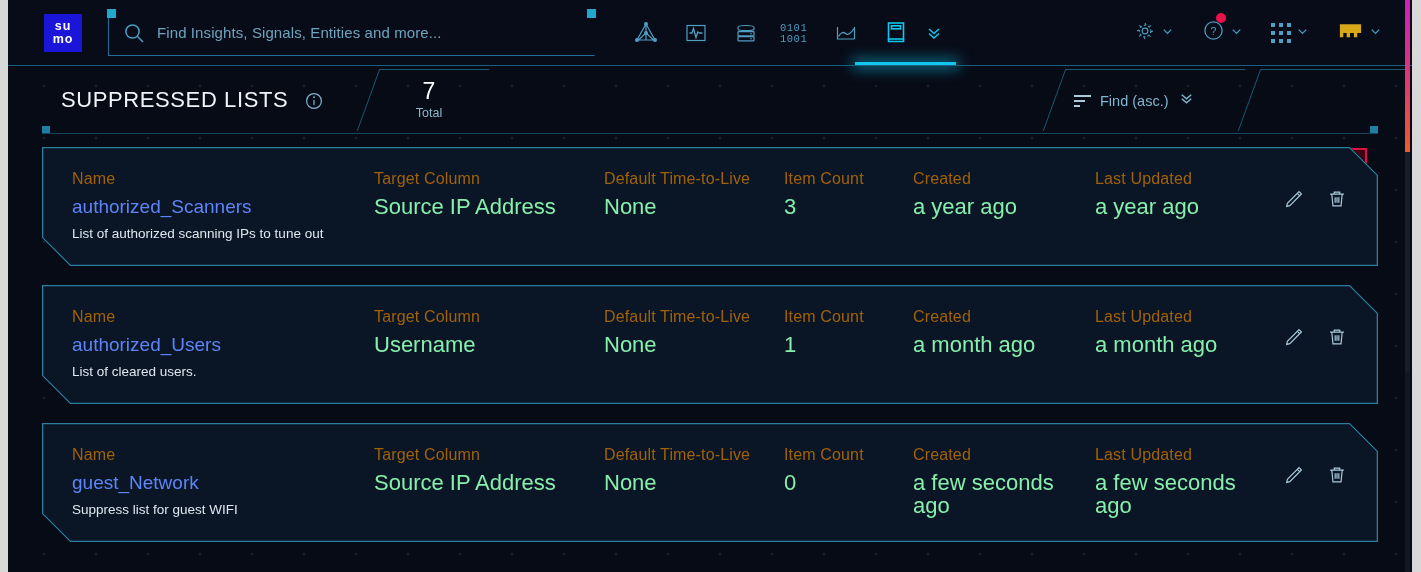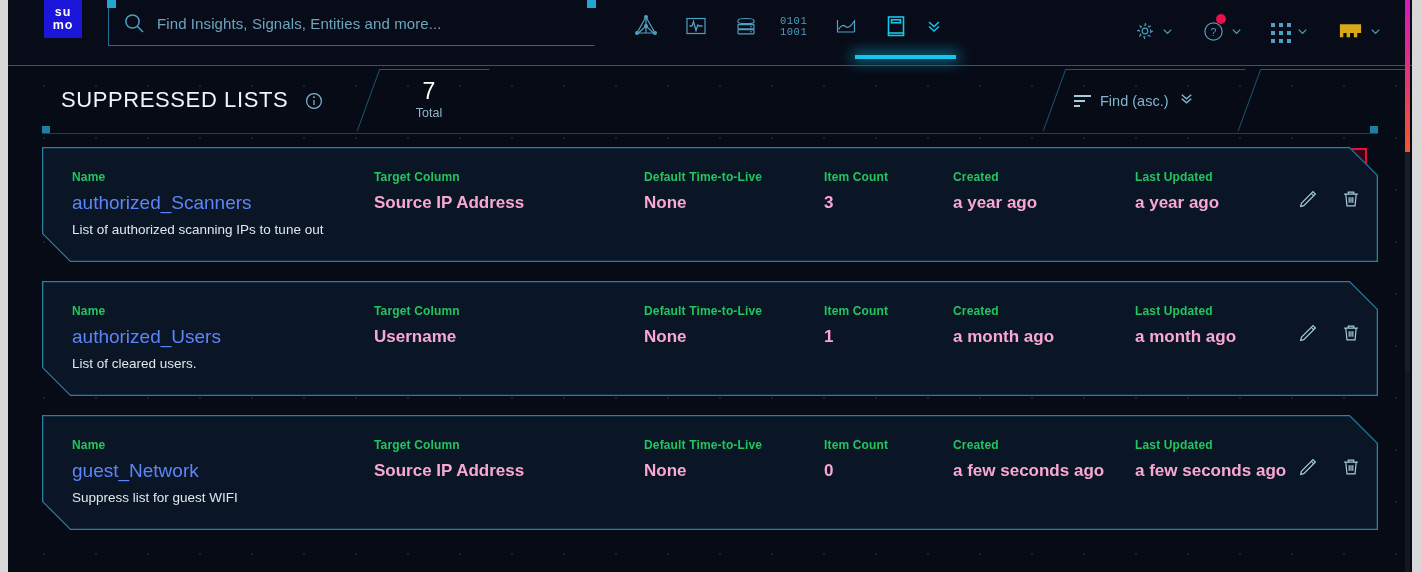--- a/index.html
+++ b/index.html
@@ -24,21 +24,21 @@
     background-position: 10px 8px;
     overflow: hidden;
   }
 
   
   .header {
     position: relative;
     height: 66px;
     background: #080c18;
     display: flex;
-    align-items: flex-start;
+    align-items: center;
     border-bottom: 1px solid #15405a;
   }
   .header::after {
     content:"";
     position:absolute; left:0; right:0; bottom:-1px; height:1px;
     background:#1b5f80;
   }
 
   .logo {
     width: 38px; height: 38px;
@@ -287,37 +287,37 @@
 
   .row {
     display: flex;
     align-items: flex-start;
     padding-left: 30px;
     padding-right: 30px;
   }
   .col { flex: none; }
   .col-name   { width: 302px; }
   .col-target { width: 230px; }
-  .col-ttl    { width: 180px; margin-left: 40px; }
+  .col-ttl    { width: 180px; }
   .col-count  { width: 129px; }
   .col-created{ width: 182px; }
   .col-updated{ width: 162px; }
 
   .col-hdr {
-    color: #22c55e;
-    font-size: 12px;
-    font-weight: 700;
+    color: #a16207;
+    font-size: 16px;
+    font-weight: 400;
     letter-spacing: 0.15px;
     margin-bottom: 7px;
     white-space: nowrap;
   }
   .col-val {
-    color: #f9a8d4;
-    font-size: 17px;
-    font-weight: 700;
+    color: #86efac;
+    font-size: 22px;
+    font-weight: 400;
     line-height: 23px;
   }
   .name-link {
     color: #5d85f7;
     font-size: 19px;
     line-height: 24px;
     cursor: pointer;
     display: inline-block;
   }
   .name-desc {

